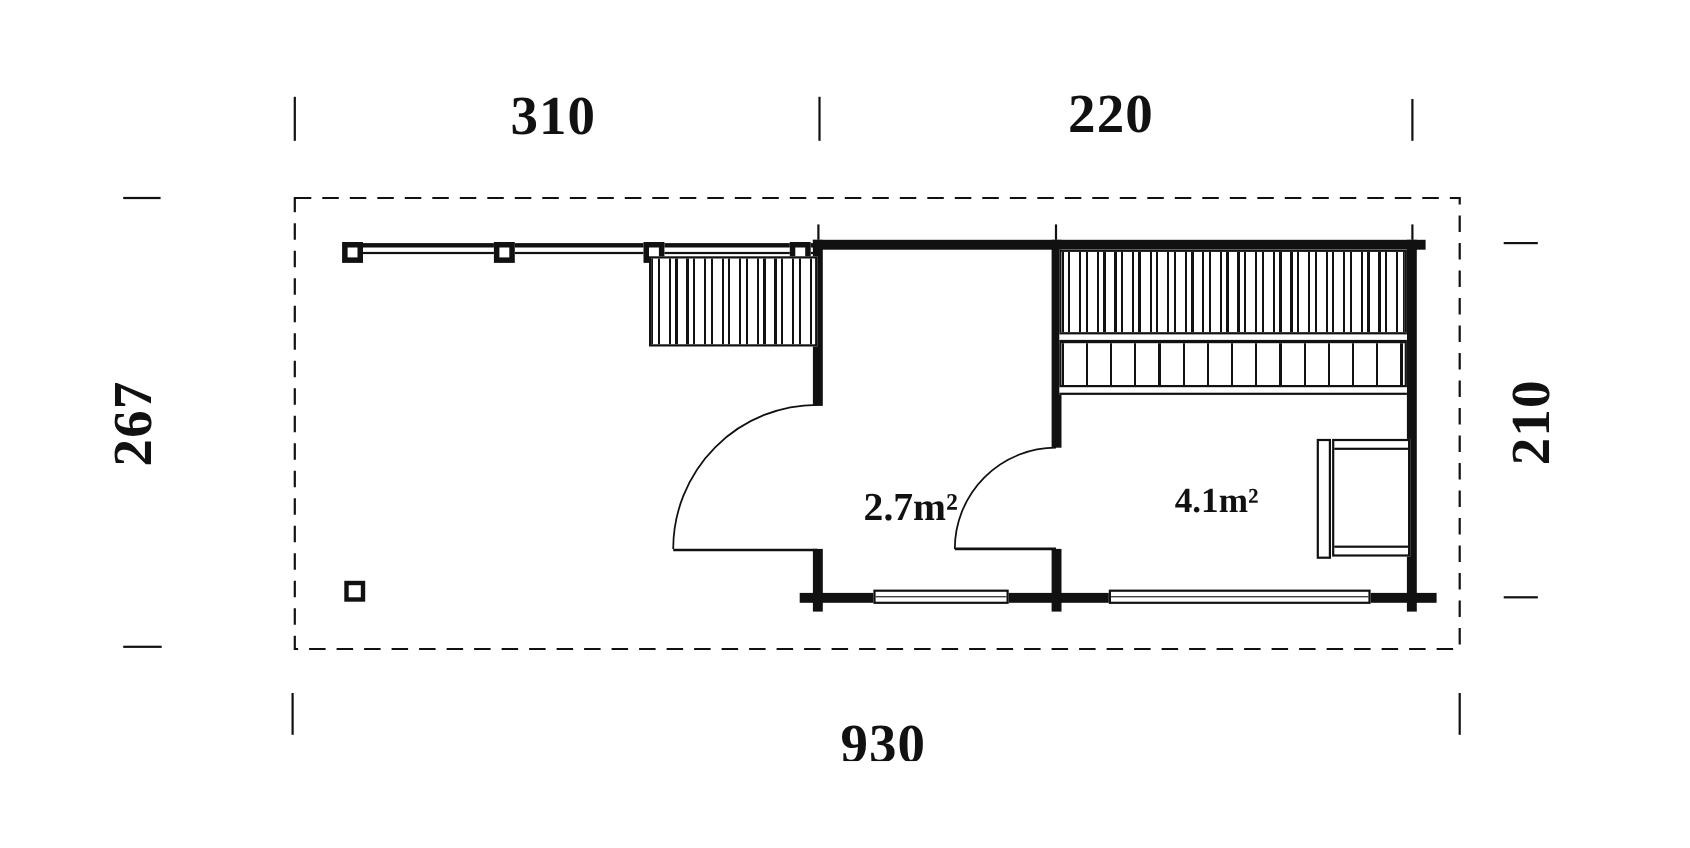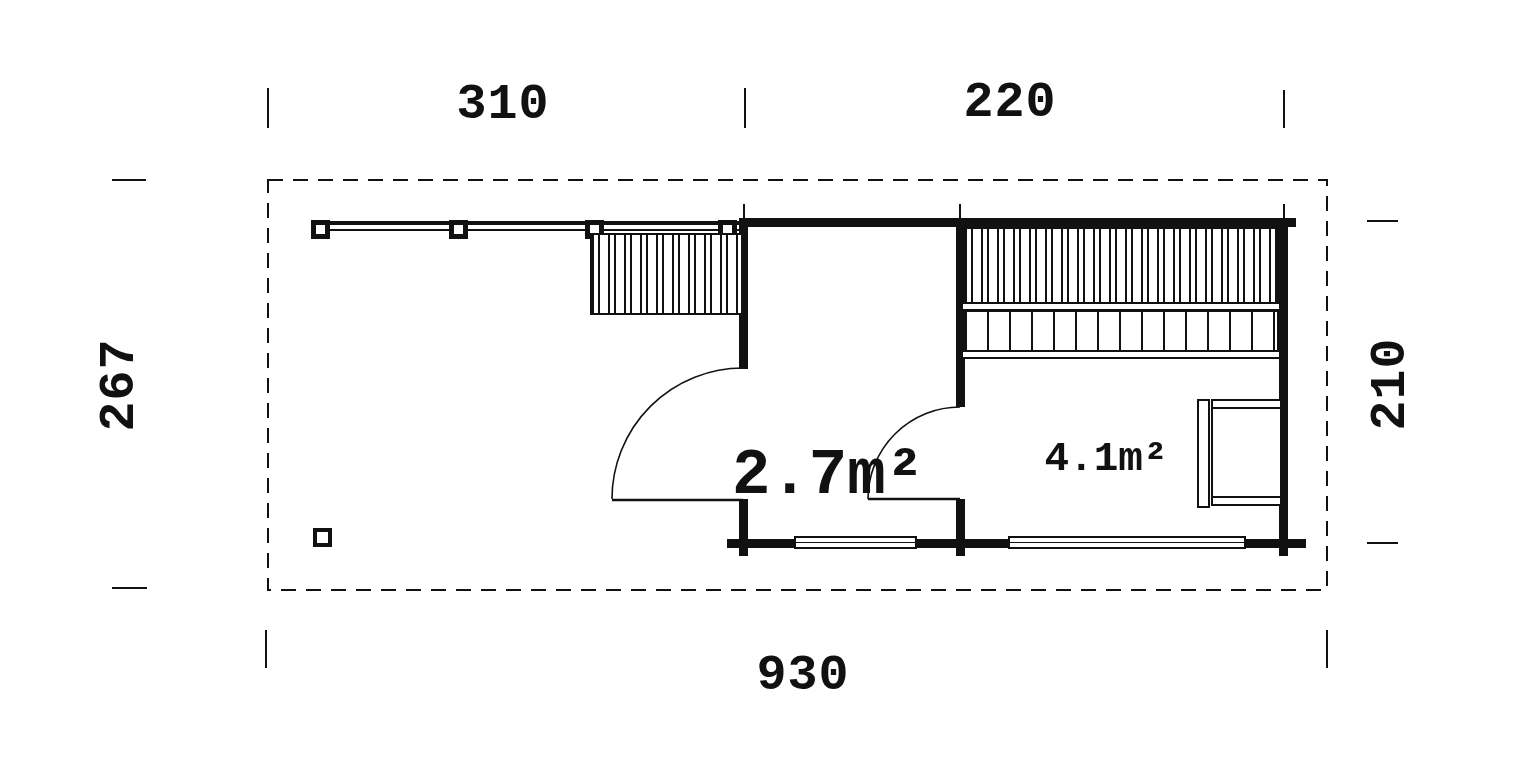--- a/index.html
+++ b/index.html
@@ -1,18 +1,18 @@
 <!DOCTYPE html>
 <html><head>
 <meta charset="utf-8">
 <style>
   html,body{margin:0;padding:0;background:#fff;}
   #stage{
     position:relative;width:1536px;height:692px;background:var(--bg,#fff);
-    font-family:Liberation Mono, monospace;color:var(--line,#111);
+    font-family:Liberation Serif, serif;color:var(--line,#111);
     overflow:hidden;
   }
   .wall{position:absolute;background:var(--line,#111);}
   .tick{position:absolute;background:var(--line,#111);}
   .dim{
     position:absolute;font-size:50px;font-weight:700;letter-spacing:1px;
     width:200px;height:58px;line-height:58px;text-align:center;color:var(--line,#111);
   }
   .dim.vert{transform:rotate(-90deg);}
   .room-label{
@@ -123,16 +123,16 @@
 
   <div class="tick" style="left:1367px;top:220px;width:31px;height:2px;"></div>
   <div class="tick" style="left:1367px;top:542px;width:31px;height:2px;"></div>
 
   <div class="dim" style="left:403px;top:76px;">310</div>
   <div class="dim" style="left:910px;top:74px;">220</div>
   <div class="dim" style="left:703px;top:647px;">930</div>
   <div class="dim vert" style="left:20px;top:356px;">267</div>
   <div class="dim vert" style="left:1291px;top:355px;">210</div>
 
-  <div class="room-label" style="left:668px;top:440px;font-size:64px;">2.7m²</div>
-  <div class="room-label" style="left:946px;top:436px;font-size:41px;">4.1m²</div>
+  <div class="room-label" style="left:668px;top:440px;font-size:36px;">2.7m²</div>
+  <div class="room-label" style="left:946px;top:436px;font-size:32px;">4.1m²</div>
 
 </div>
 
 </body></html>

